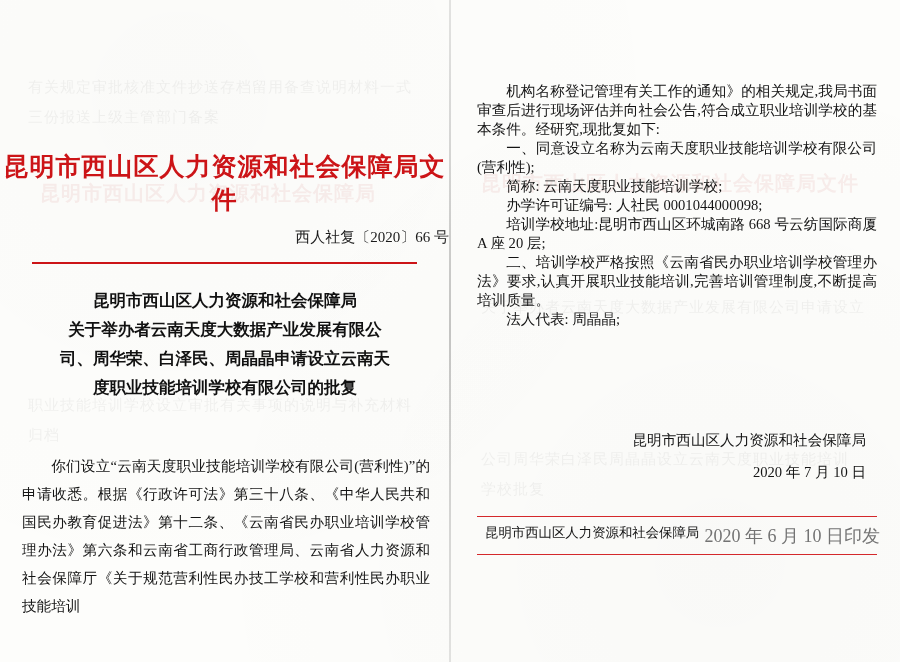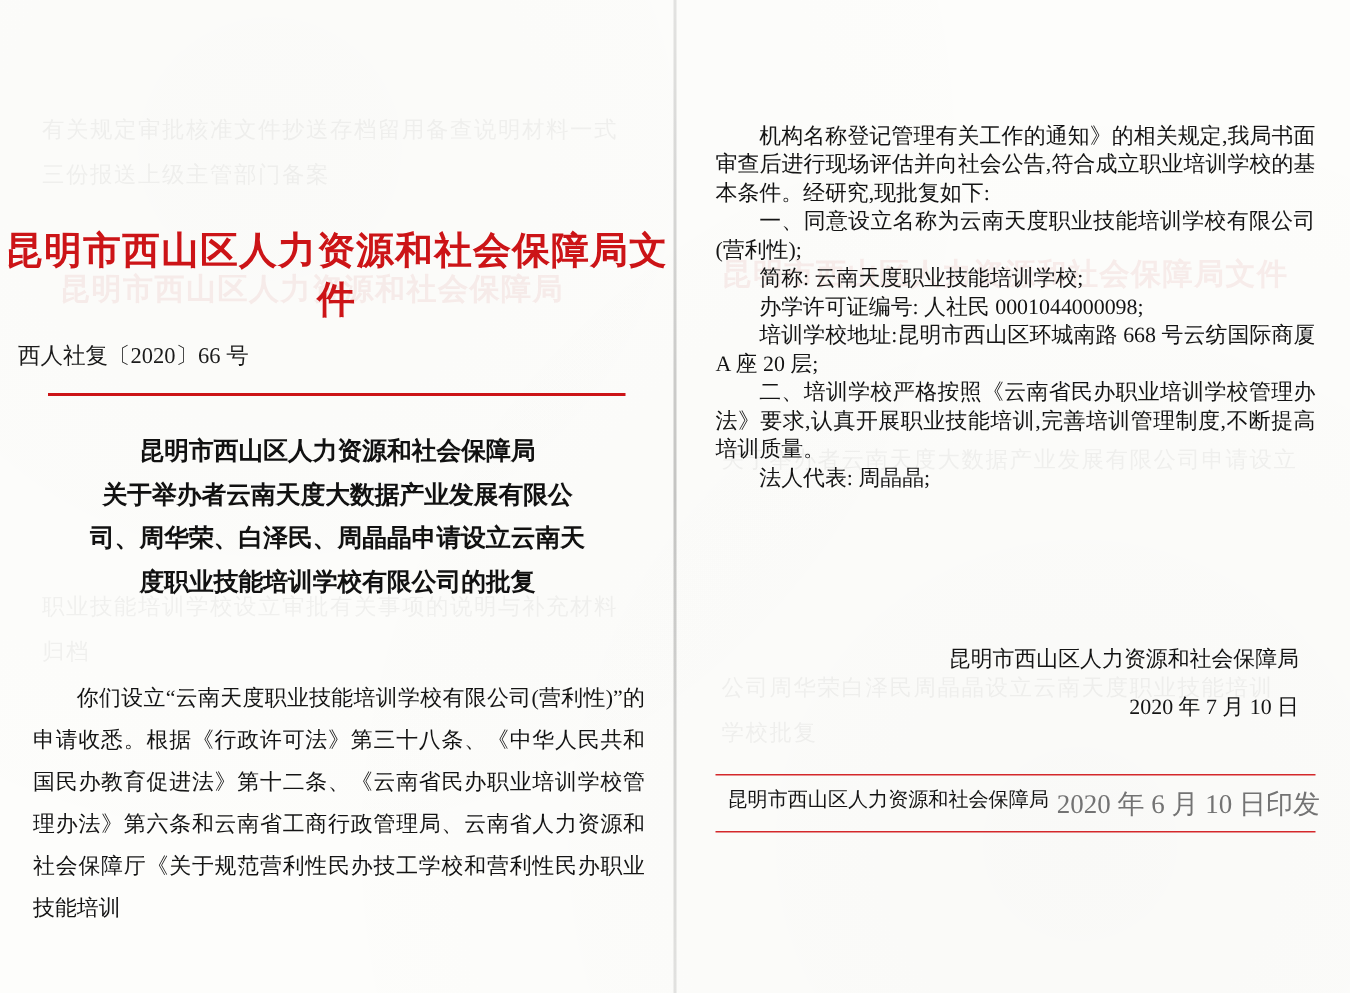--- a/index.html
+++ b/index.html
@@ -57,24 +57,23 @@
     color: #cc1417;
     font-weight: bold;
     font-size: 25px;
     letter-spacing: 1px;
     font-family: "Liberation Serif", "DejaVu Serif", serif;
   }
   .doc-number {
     position: absolute;
     left: 0; top: 228px;
     width: 449px;
-    text-align: left;
+    text-align: right;
     font-size: 15px;
     color: #1b1b1b;
-    padding-left: 12px;
   }
   .red-rule {
     position: absolute;
     left: 32px; top: 262px;
     width: 385px;
     height: 2px;
     background: #cc1417;
   }
   .subject {
     position: absolute;

